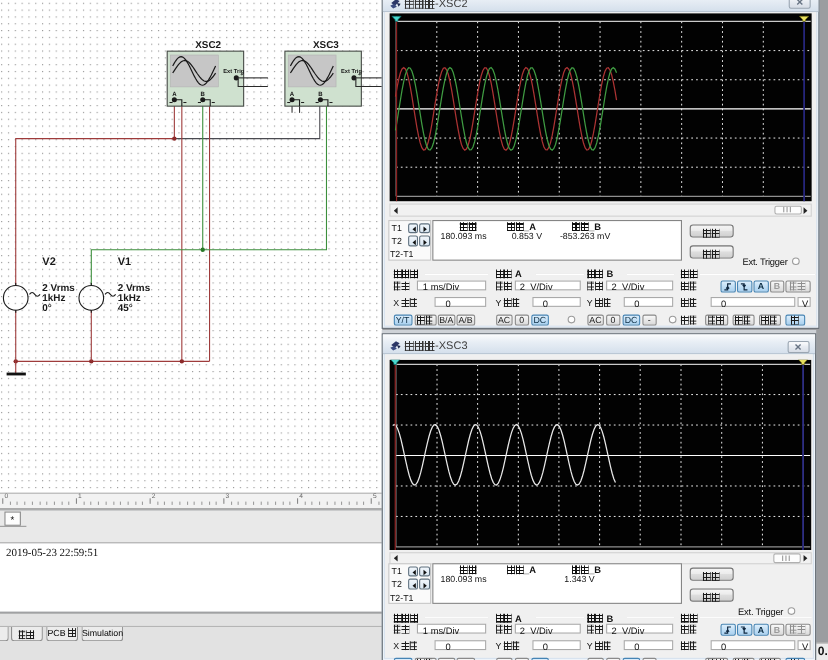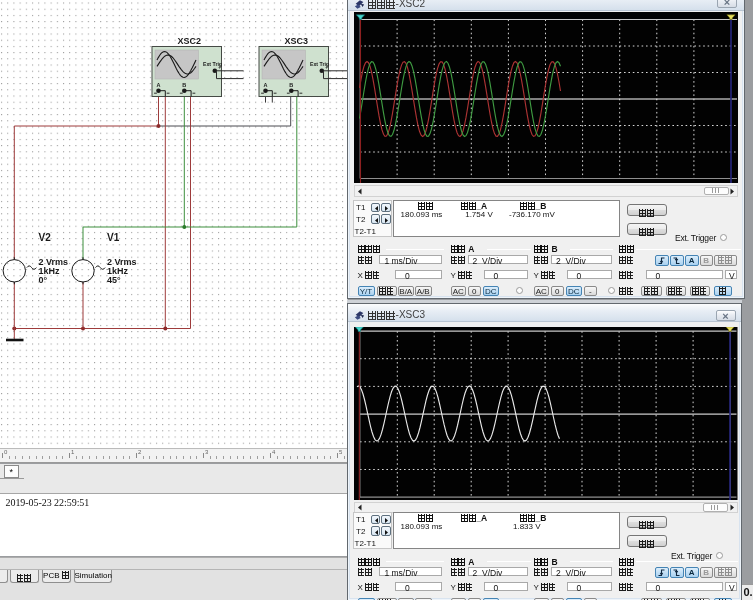--- a/index.html
+++ b/index.html
@@ -258,22 +258,22 @@
       <svg width="7" height="7" viewBox="0 0 7 7">
         <path d="M2,1 L5,3.5 L2,6 Z" fill="#111"></path>
       </svg>
     </div>
     <div class="lbl" style="left:354.5px;top:226.5px">T2-T1</div>
     <div class="rdout" style="left:393px;top:199.5px;width:227px;height:37px"></div>
     <div class="hdr" style="left:418px;top:201.0px"><i class="cb"></i><i class="cb"></i></div>
     <div class="hdr" style="left:460.8px;top:201.0px"><i class="cb"></i><i class="cb"></i>_A</div>
     <div class="hdr" style="left:520px;top:201.0px"><i class="cb"></i><i class="cb"></i>_B</div>
     <div class="lbl" style="left:400.5px;top:209.5px">180.093 ms</div>
-    <div class="lbl" style="left:465.2px;top:209.5px">1.754 V</div>
-    <div class="lbl" style="left:509px;top:209.5px">-736.170 mV</div>
+    <div class="lbl" style="left:465.2px;top:209.5px">0.853 V</div>
+    <div class="lbl" style="left:509px;top:209.5px">-853.263 mV</div>
     <div class="btn" style="left:627px;top:204px;width:40px;height:12px;line-height:11px"><i class="c"></i><i class="c"></i></div>
     <div class="btn" style="left:627px;top:222.5px;width:40px;height:12.5px;line-height:12px"><i class="c"></i><i class="c"></i></div>
     <div class="lbl" style="left:675px;top:232.5px;font-size:8.5px;letter-spacing:-0.2px">Ext. Trigger</div>
     <div class="radio" style="left:719.5px;top:233.5px"></div>
     <div class="hdr" style="left:357.5px;top:244px"><i class="cb"></i><i class="cb"></i><i class="cb"></i></div>
     <div class="hdr" style="left:450.5px;top:244px"><i class="cb"></i><i class="cb"></i> A</div>
     <div class="hdr" style="left:533.5px;top:244px"><i class="cb"></i><i class="cb"></i> B</div>
     <div class="hdr" style="left:619px;top:244px"><i class="cb"></i><i class="cb"></i></div>
     <div class="gline" style="left:386px;top:248.5px;width:57.5px"></div>
     <div class="gline" style="left:487px;top:248.5px;width:43.5px"></div>
@@ -394,21 +394,21 @@
       <svg width="7" height="7" viewBox="0 0 7 7">
         <path d="M2,1 L5,3.5 L2,6 Z" fill="#111"></path>
       </svg>
     </div>
     <div class="lbl" style="left:354.5px;top:538.5px">T2-T1</div>
     <div class="rdout" style="left:393px;top:511.5px;width:227px;height:37px"></div>
     <div class="hdr" style="left:418px;top:513.0px"><i class="cb"></i><i class="cb"></i></div>
     <div class="hdr" style="left:460.8px;top:513.0px"><i class="cb"></i><i class="cb"></i>_A</div>
     <div class="hdr" style="left:520px;top:513.0px"><i class="cb"></i><i class="cb"></i>_B</div>
     <div class="lbl" style="left:400.5px;top:521.5px">180.093 ms</div>
-    <div class="lbl" style="left:513px;top:521.5px">1.833 V</div>
+    <div class="lbl" style="left:513px;top:521.5px">1.343 V</div>
     <div class="btn" style="left:627px;top:516px;width:40px;height:12px;line-height:11px"><i class="c"></i><i class="c"></i></div>
     <div class="btn" style="left:627px;top:534.5px;width:40px;height:12.5px;line-height:12px"><i class="c"></i><i class="c"></i></div>
     <div class="lbl" style="left:671px;top:551px;font-size:8.5px;letter-spacing:-0.2px">Ext. Trigger</div>
     <div class="radio" style="left:715.5px;top:552px"></div>
     <div class="hdr" style="left:357.5px;top:556.5px"><i class="cb"></i><i class="cb"></i><i class="cb"></i></div>
     <div class="hdr" style="left:450.5px;top:556.5px"><i class="cb"></i><i class="cb"></i> A</div>
     <div class="hdr" style="left:533.5px;top:556.5px"><i class="cb"></i><i class="cb"></i> B</div>
     <div class="hdr" style="left:619px;top:556.5px"><i class="cb"></i><i class="cb"></i></div>
     <div class="gline" style="left:386px;top:561.0px;width:57.5px"></div>
     <div class="gline" style="left:487px;top:561.0px;width:43.5px"></div>

